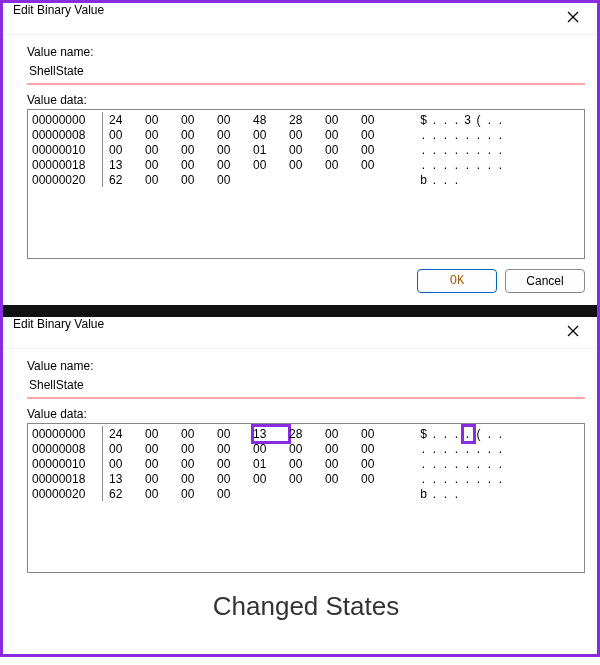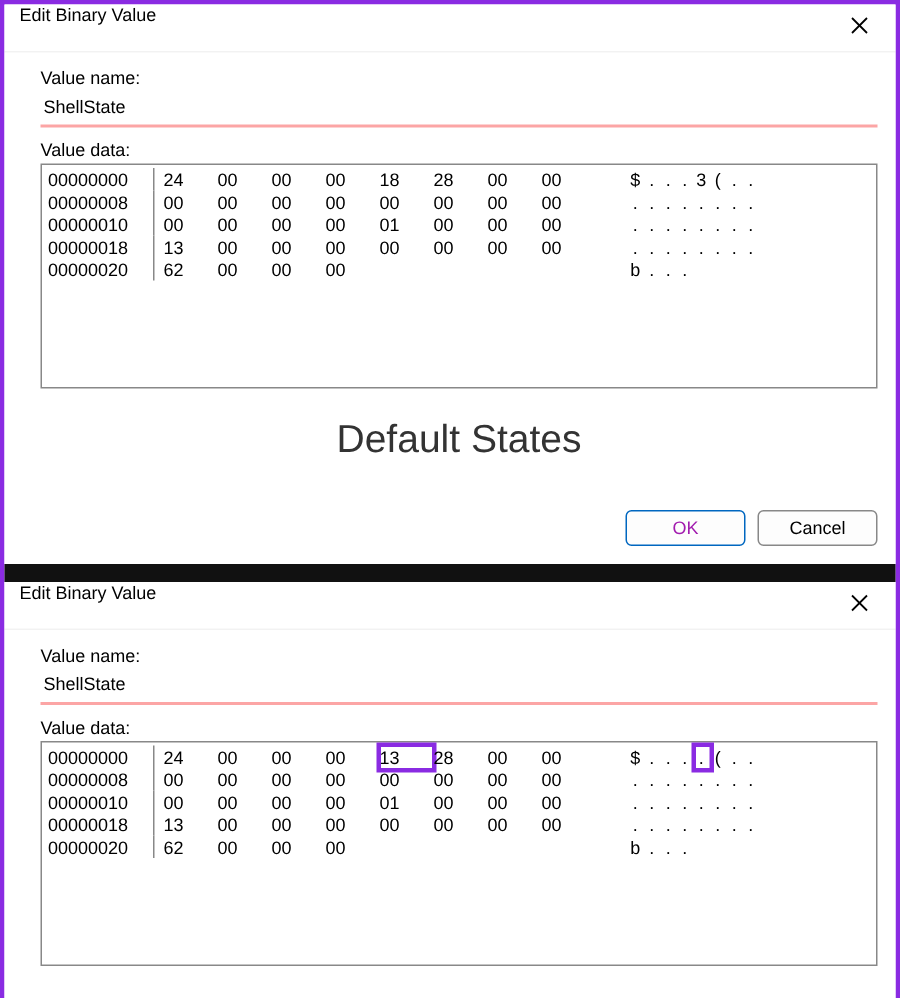--- a/index.html
+++ b/index.html
@@ -102,21 +102,22 @@
     border-radius: 4px;
     background: #fdfdfd;
     font-size: 12px;
     display: flex;
     align-items: center;
     justify-content: center;
     cursor: pointer;
   }
   .btn.primary {
     border: 1.5px solid #0067c0;
-    color: #a21caf;
+    color: #a16207;
+    font-family: Liberation Mono, monospace;
   }
   .divider {
     height: 12px;
     background: #111;
     width: 100%;
   }
 </style>
 </head>
 <body>
 
@@ -130,27 +131,26 @@
             <line x1="1" y1="1" x2="11" y2="11"></line>
             <line x1="11" y1="1" x2="1" y2="11"></line>
           </svg>
       </div>
     </div>
     <div class="body">
       <div class="field-label">Value name:</div>
       <div class="value-name-box">ShellState</div>
       <div class="field-label">Value data:</div>
       <div class="hex-area" id="hex-top">
-          <div class="hex-row"><span class="offset">00000000</span><span class="sep"></span><span class="bytes"><span>24</span><span>00</span><span>00</span><span>00</span><span>18</span><span>28</span><span>00</span><span>00</span></span><span class="ascii"><span>$</span><span>.</span><span>.</span><span>.</span><span>3</span><span>(</span><span>.</span><span>.</span></span></div>
+          <div class="hex-row"><span class="offset">00000000</span><span class="sep"></span><span class="bytes"><span>24</span><span>00</span><span>00</span><span>00</span><span>48</span><span>28</span><span>00</span><span>00</span></span><span class="ascii"><span>$</span><span>.</span><span>.</span><span>.</span><span>3</span><span>(</span><span>.</span><span>.</span></span></div>
           <div class="hex-row"><span class="offset">00000008</span><span class="sep"></span><span class="bytes"><span>00</span><span>00</span><span>00</span><span>00</span><span>00</span><span>00</span><span>00</span><span>00</span></span><span class="ascii"><span>.</span><span>.</span><span>.</span><span>.</span><span>.</span><span>.</span><span>.</span><span>.</span></span></div>
           <div class="hex-row"><span class="offset">00000010</span><span class="sep"></span><span class="bytes"><span>00</span><span>00</span><span>00</span><span>00</span><span>01</span><span>00</span><span>00</span><span>00</span></span><span class="ascii"><span>.</span><span>.</span><span>.</span><span>.</span><span>.</span><span>.</span><span>.</span><span>.</span></span></div>
           <div class="hex-row"><span class="offset">00000018</span><span class="sep"></span><span class="bytes"><span>13</span><span>00</span><span>00</span><span>00</span><span>00</span><span>00</span><span>00</span><span>00</span></span><span class="ascii"><span>.</span><span>.</span><span>.</span><span>.</span><span>.</span><span>.</span><span>.</span><span>.</span></span></div>
           <div class="hex-row"><span class="offset">00000020</span><span class="sep"></span><span class="bytes"><span>62</span><span>00</span><span>00</span><span>00</span></span><span class="ascii"><span>b</span><span>.</span><span>.</span><span>.</span></span></div>
         </div>
-      <div class="caption">Default States</div>
     </div>
     <div class="button-row">
       <div class="btn primary">OK</div>
       <div class="btn">Cancel</div>
     </div>
   </div>
 
   <div class="divider"></div>
 
   <div class="dialog">

